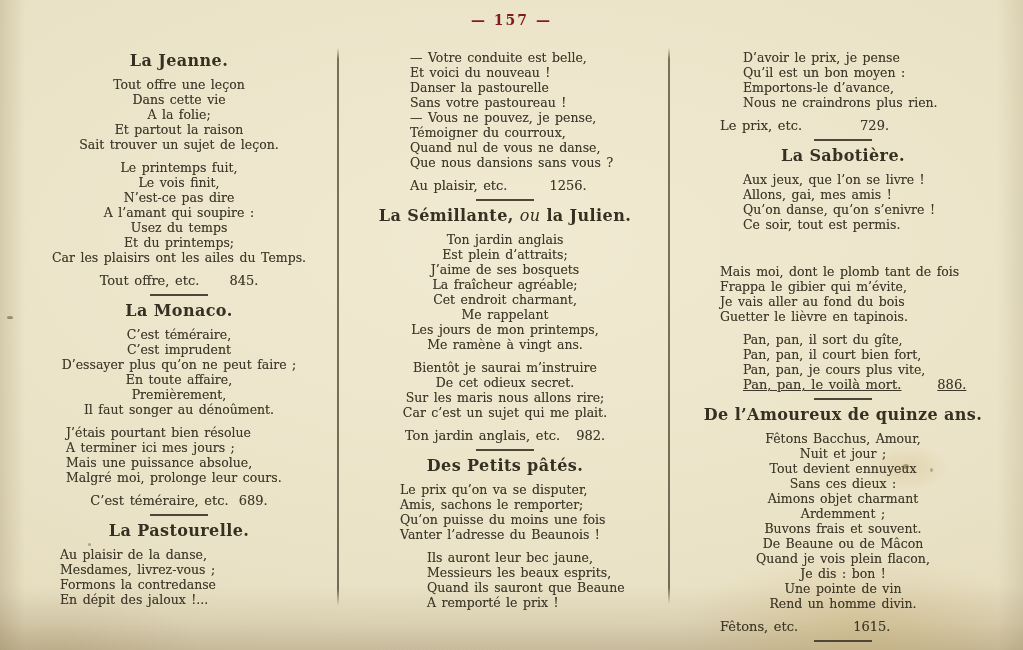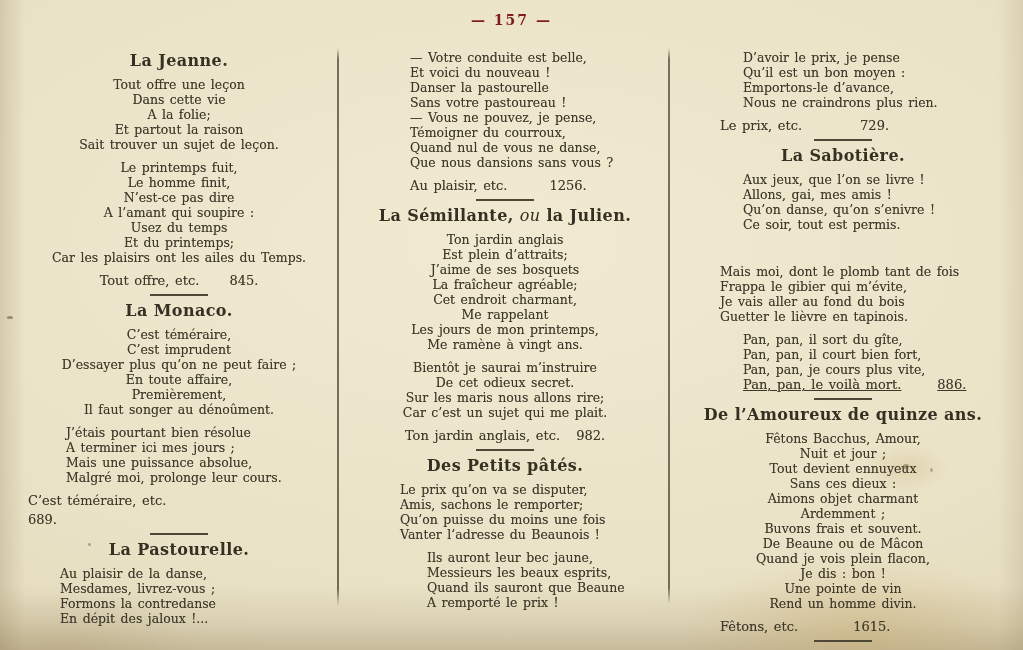--- a/index.html
+++ b/index.html
@@ -66,21 +66,21 @@
     <h2 class="title">La Jeanne.</h2>
     <div class="stanza al-c">
         <div class="line">Tout offre une leçon</div>
         <div class="line">Dans cette vie</div>
         <div class="line">A la folie;</div>
         <div class="line">Et partout la raison</div>
         <div class="line">Sait trouver un sujet de leçon.</div>
       </div>
     <div class="stanza al-c">
         <div class="line">Le printemps fuit,</div>
-        <div class="line">Le homme finit,</div>
+        <div class="line">Le vois finit,</div>
         <div class="line">N’est-ce pas dire</div>
         <div class="line">A l’amant qui soupire :</div>
         <div class="line">Usez du temps</div>
         <div class="line">Et du printemps;</div>
         <div class="line">Car les plaisirs ont les ailes du Temps.</div>
       </div>
     <div class="refrain rf-center">
       <span class="rtext">Tout offre, etc.</span>
       <span class="rnum">845.</span>
     </div>
@@ -96,21 +96,21 @@
         <div class="line">En toute affaire,</div>
         <div class="line">Premièrement,</div>
         <div class="line">Il faut songer au dénoûment.</div>
       </div>
     <div class="stanza al-l" style="padding-left:38px;">
         <div class="line">J’étais pourtant bien résolue</div>
         <div class="line">A terminer ici mes jours ;</div>
         <div class="line">Mais une puissance absolue,</div>
         <div class="line">Malgré moi, prolonge leur cours.</div>
       </div>
-    <div class="refrain rf-center" style="gap:4px;flex-direction:column;">
+    <div class="refrain rf-center" style="gap:10px;">
       <span class="rtext">C’est téméraire, etc.</span>
       <span class="rnum">689.</span>
     </div>
     <div class="rule"></div>
   </section>
 
   <section class="song">
     <h2 class="title">La Pastourelle.</h2>
     <div class="stanza al-l" style="padding-left:32px;">
         <div class="line">Au plaisir de la danse,</div>

